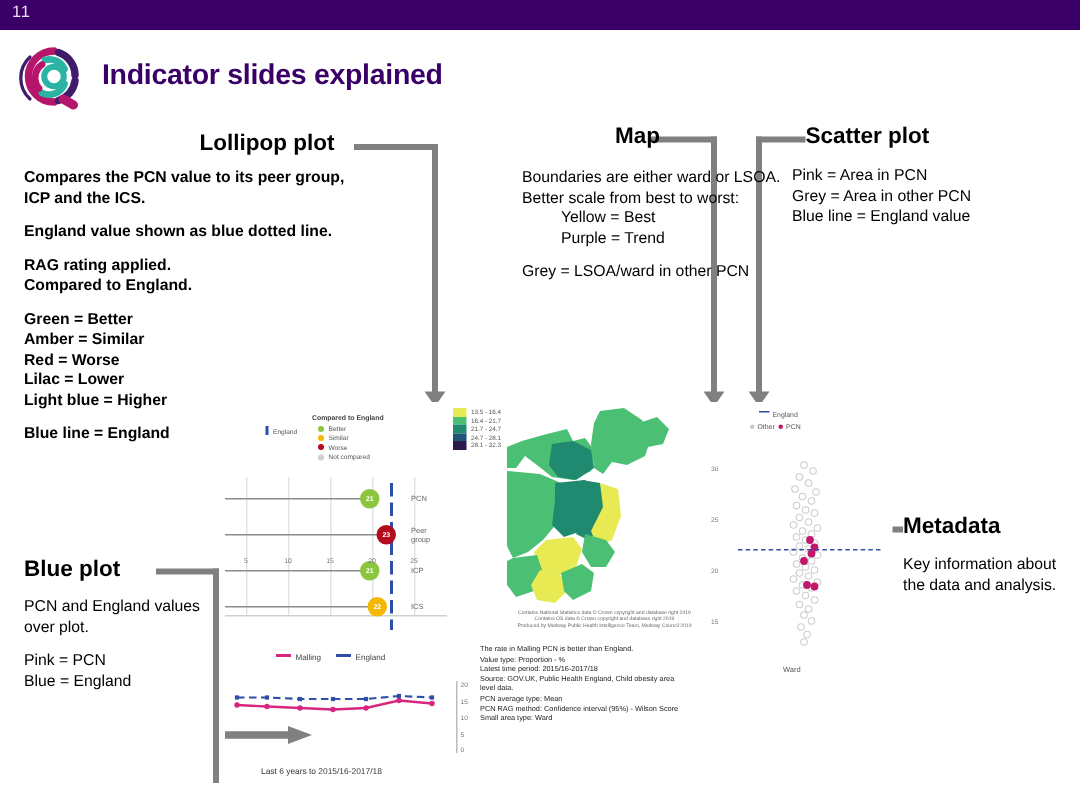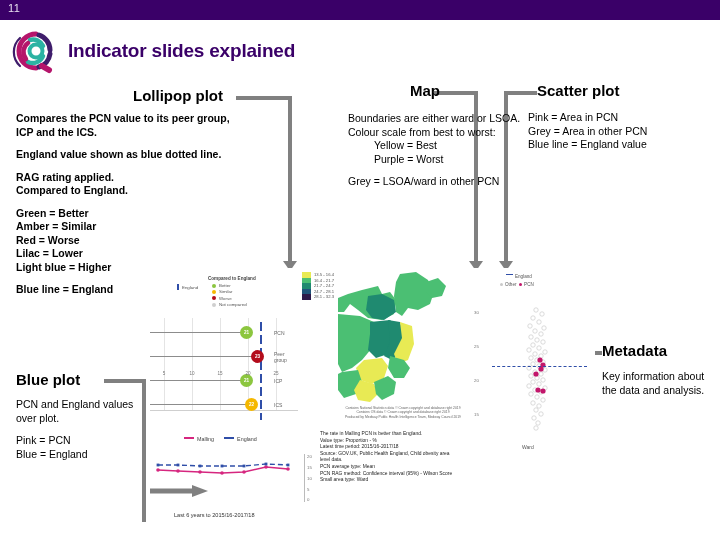--- a/index.html
+++ b/index.html
@@ -241,23 +241,23 @@
     <span>Red = Worse</span><br>
     <span>Lilac = Lower</span><br>
     <span>Light blue = Higher</span>
   </p>
   <p>Blue line = England</p>
 </div>
 
 <div class="copy copy-map">
   <p class="tight">Boundaries are either ward or LSOA.</p>
   <p>
-    <span>Colour scale from best to worst:</span><br>
+    <span>Better scale from best to worst:</span><br>
     <span class="indent">Yellow = Best</span><br>
-    <span class="indent">Purple = Worst</span>
+    <span class="indent">Purple = Trend</span>
   </p>
   <p>Grey = LSOA/ward in other PCN</p>
 </div>
 
 <div class="copy copy-scatter">
   <p>
     <span>Pink = Area in PCN</span><br>
     <span>Grey = Area in other PCN</span><br>
     <span>Blue line = England value</span>
   </p>

